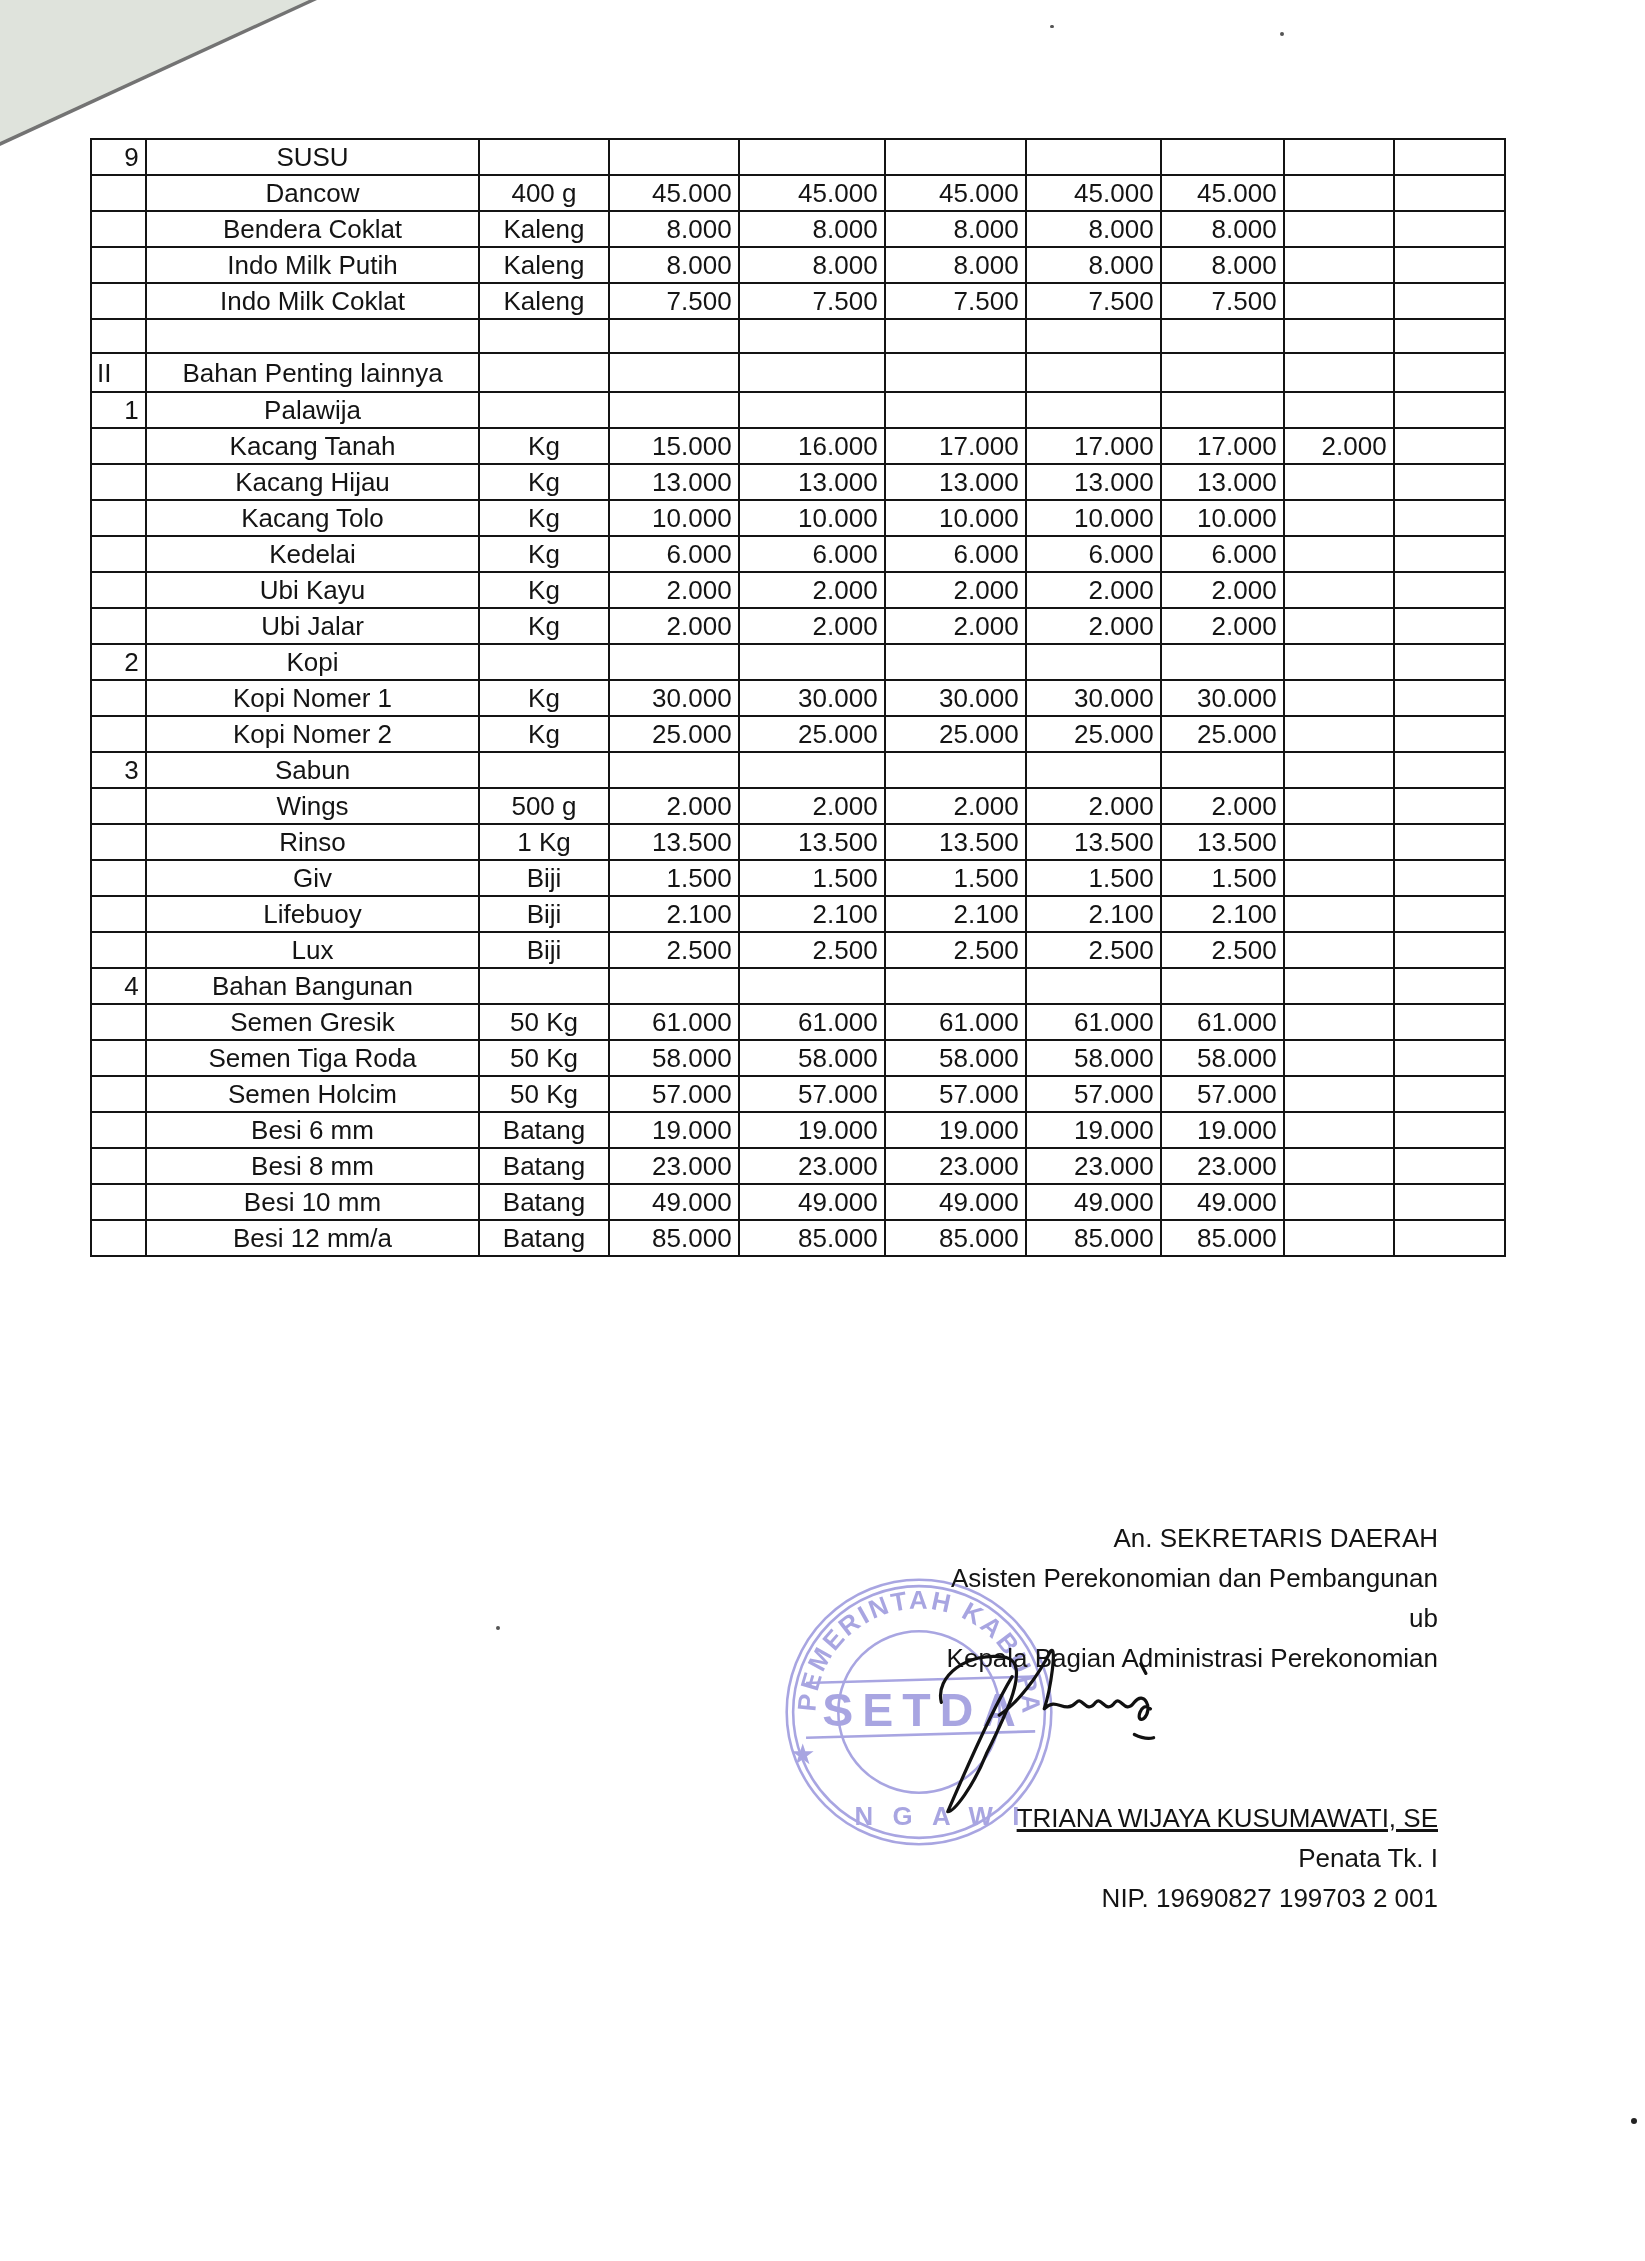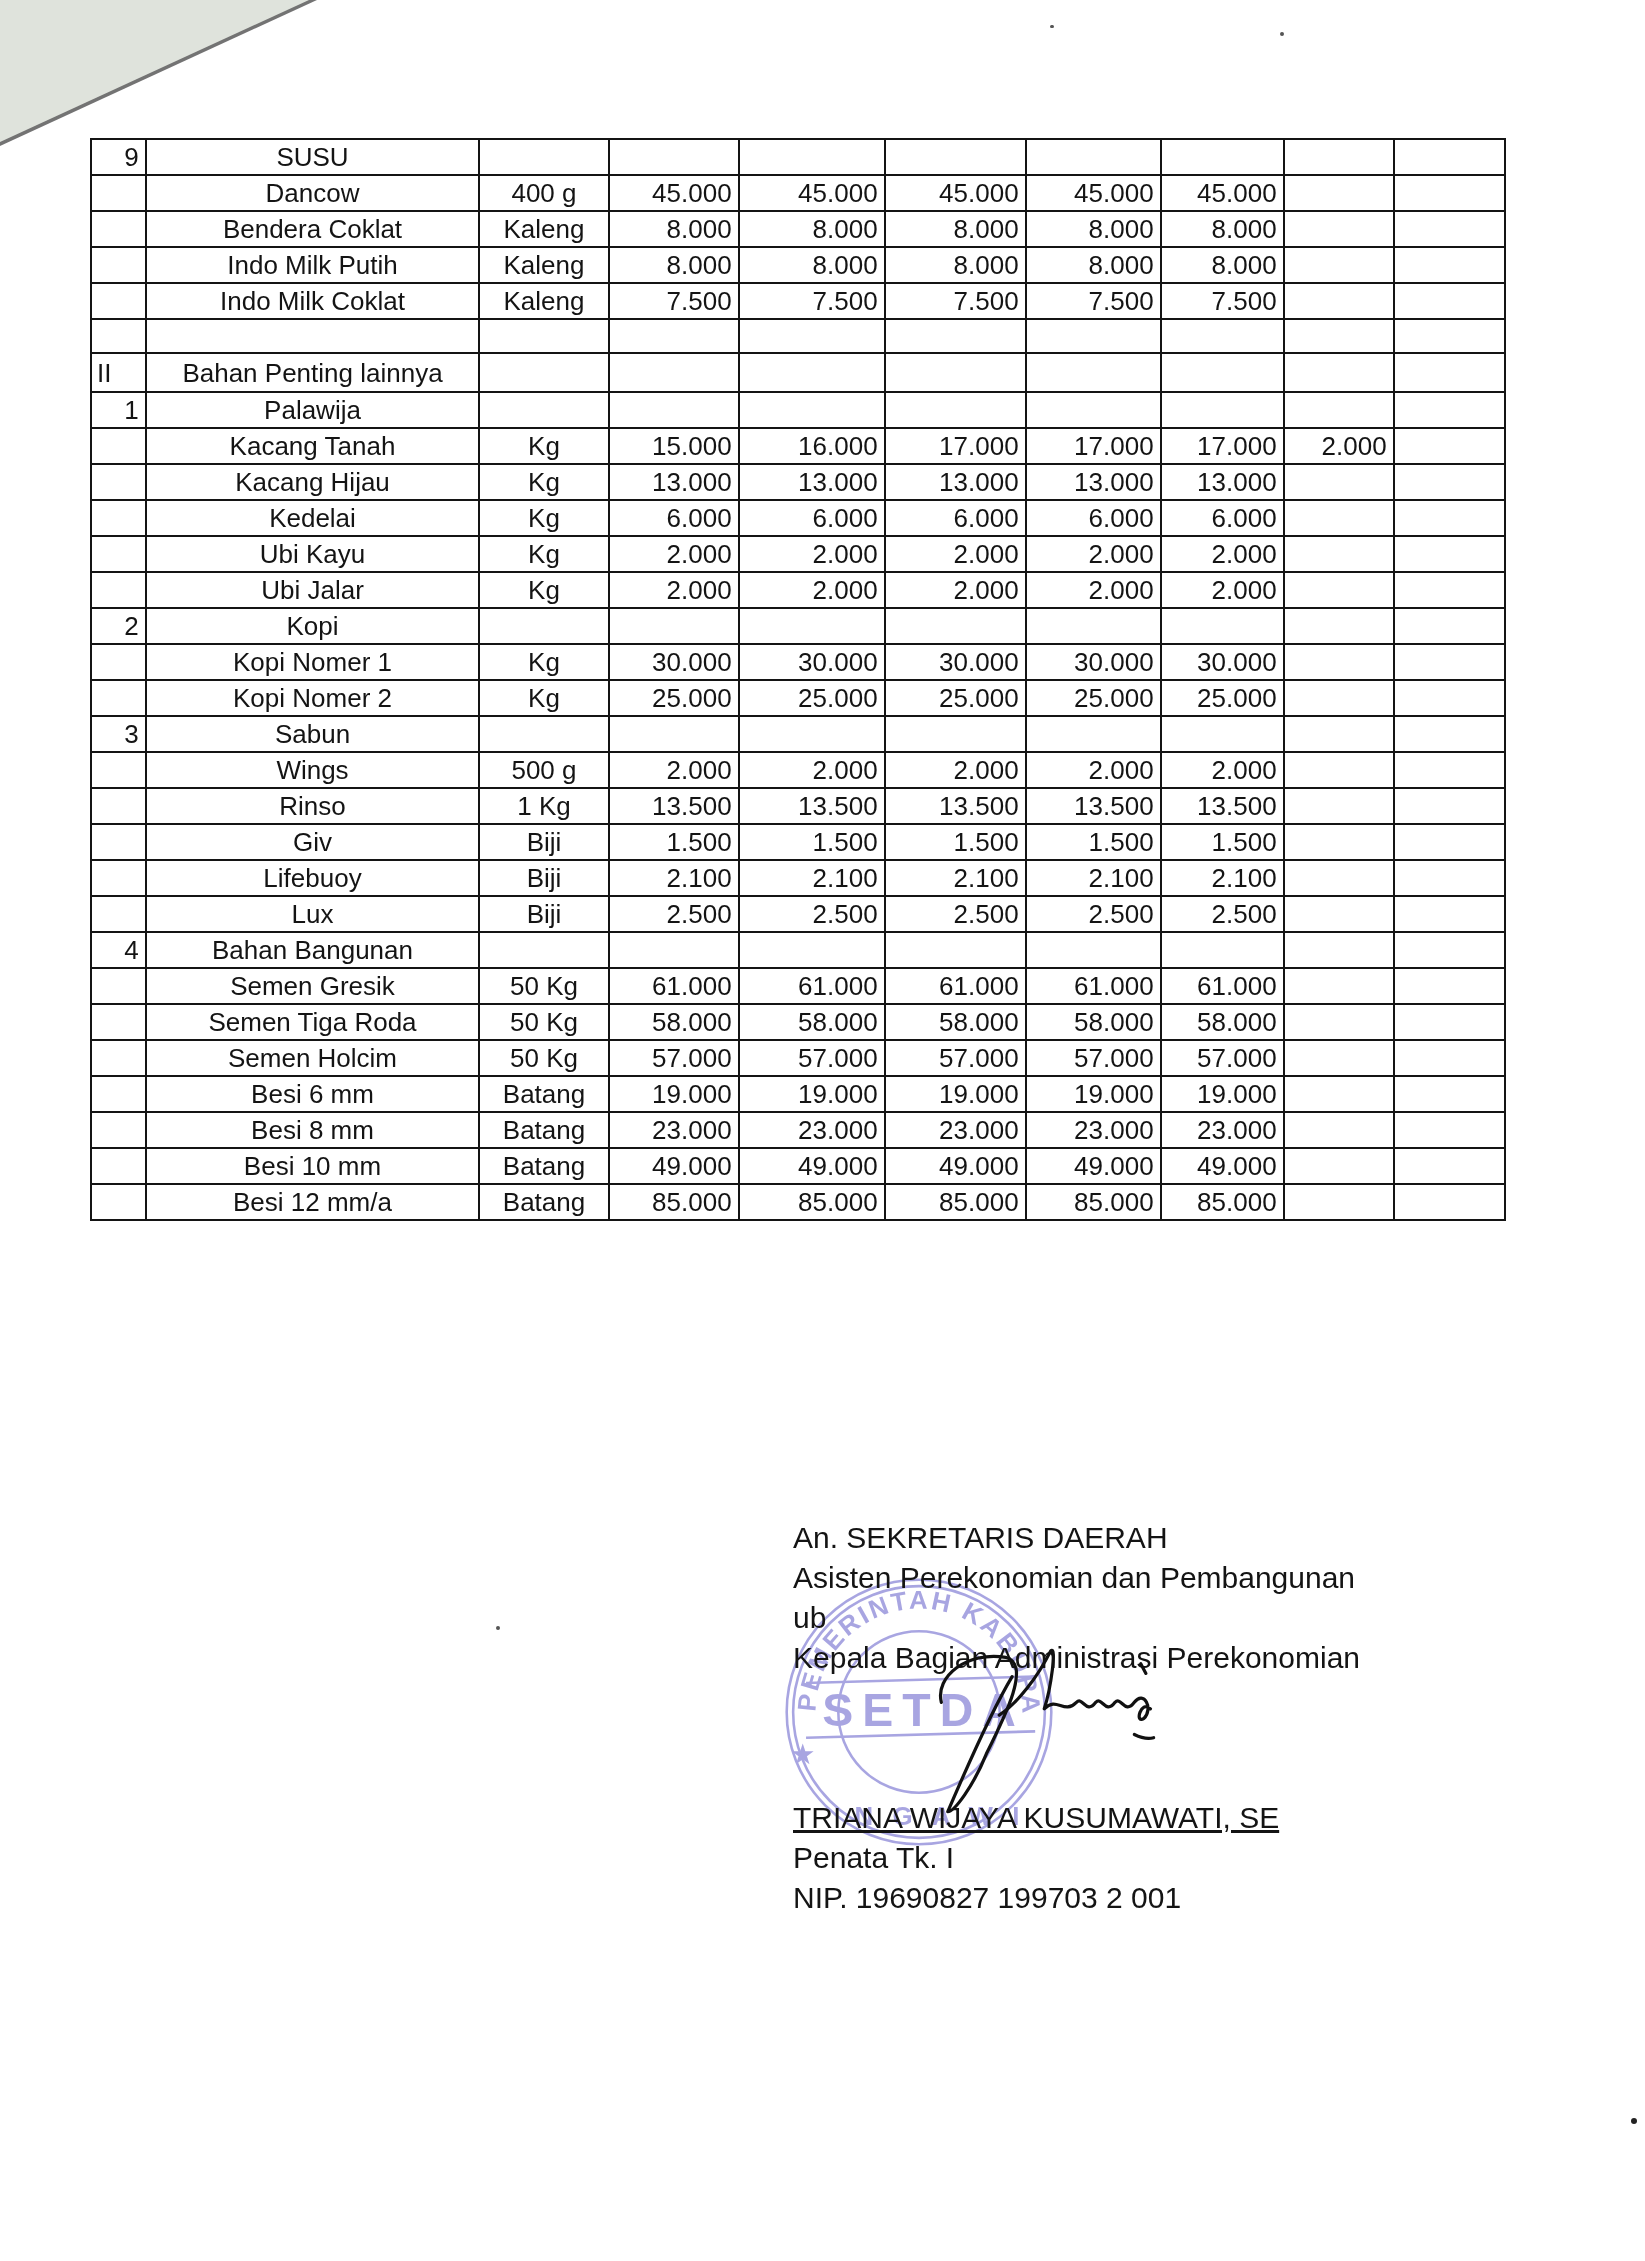--- a/index.html
+++ b/index.html
@@ -25,22 +25,22 @@
   }
   table.price-table tr.empty-row td { height: 32px; }
   table.price-table tr.section-row td { height: 37px; }
   td.c-no { text-align: right; padding-right: 5.2px; }
   td.c-no.roman { text-align: left; padding-left: 5px; }
   td.c-name { text-align: center; padding-left: 3.9px; }
   td.c-unit { text-align: center; }
   td.c-val { text-align: right; padding-right: 13px; }
   td.c-extra { text-align: right; padding-right: 5.2px; }
   .signature-block {
-    position: absolute; left: 793px; top: 1518px; width: 645px; text-align: left; z-index: 3;
-    font-size: 30px; line-height: 40px;
+    position: absolute; left: 793px; top: 1518px; width: 645px; text-align: right; z-index: 3;
+    font-size: 26px; line-height: 40px;
   }
   .signature-block .line { display: block; }
   .signature-block .name { text-decoration: underline; text-decoration-thickness: 2.6px; }
   .stamp {
     position: absolute; left: 777px; top: 1570px; width: 284px; height: 284px; z-index: 1;
     opacity: 0.75;
   }
   .signature-scribble {
     position: absolute; left: 928px; top: 1638px; width: 284px; height: 193px; z-index: 4;
   }
@@ -176,20 +176,32 @@
       </tr>
       <tr>
         <td class="c-no"></td>
         <td class="c-name">Kacang Hijau</td>
         <td class="c-unit">Kg</td>
         <td class="c-val">13.000</td>
         <td class="c-val">13.000</td>
         <td class="c-val">13.000</td>
         <td class="c-val">13.000</td>
         <td class="c-val">13.000</td>
+        <td class="c-extra"></td>
+        <td class="c-extra"></td>
+      </tr>
+      <tr>
+        <td class="c-no"></td>
+        <td class="c-name">Kacang Tolo</td>
+        <td class="c-unit">Kg</td>
+        <td class="c-val">10.000</td>
+        <td class="c-val">10.000</td>
+        <td class="c-val">10.000</td>
+        <td class="c-val">10.000</td>
+        <td class="c-val">10.000</td>
         <td class="c-extra"></td>
         <td class="c-extra"></td>
       </tr>
       <tr>
         <td class="c-no"></td>
         <td class="c-name">Kedelai</td>
         <td class="c-unit">Kg</td>
         <td class="c-val">6.000</td>
         <td class="c-val">6.000</td>
         <td class="c-val">6.000</td>

